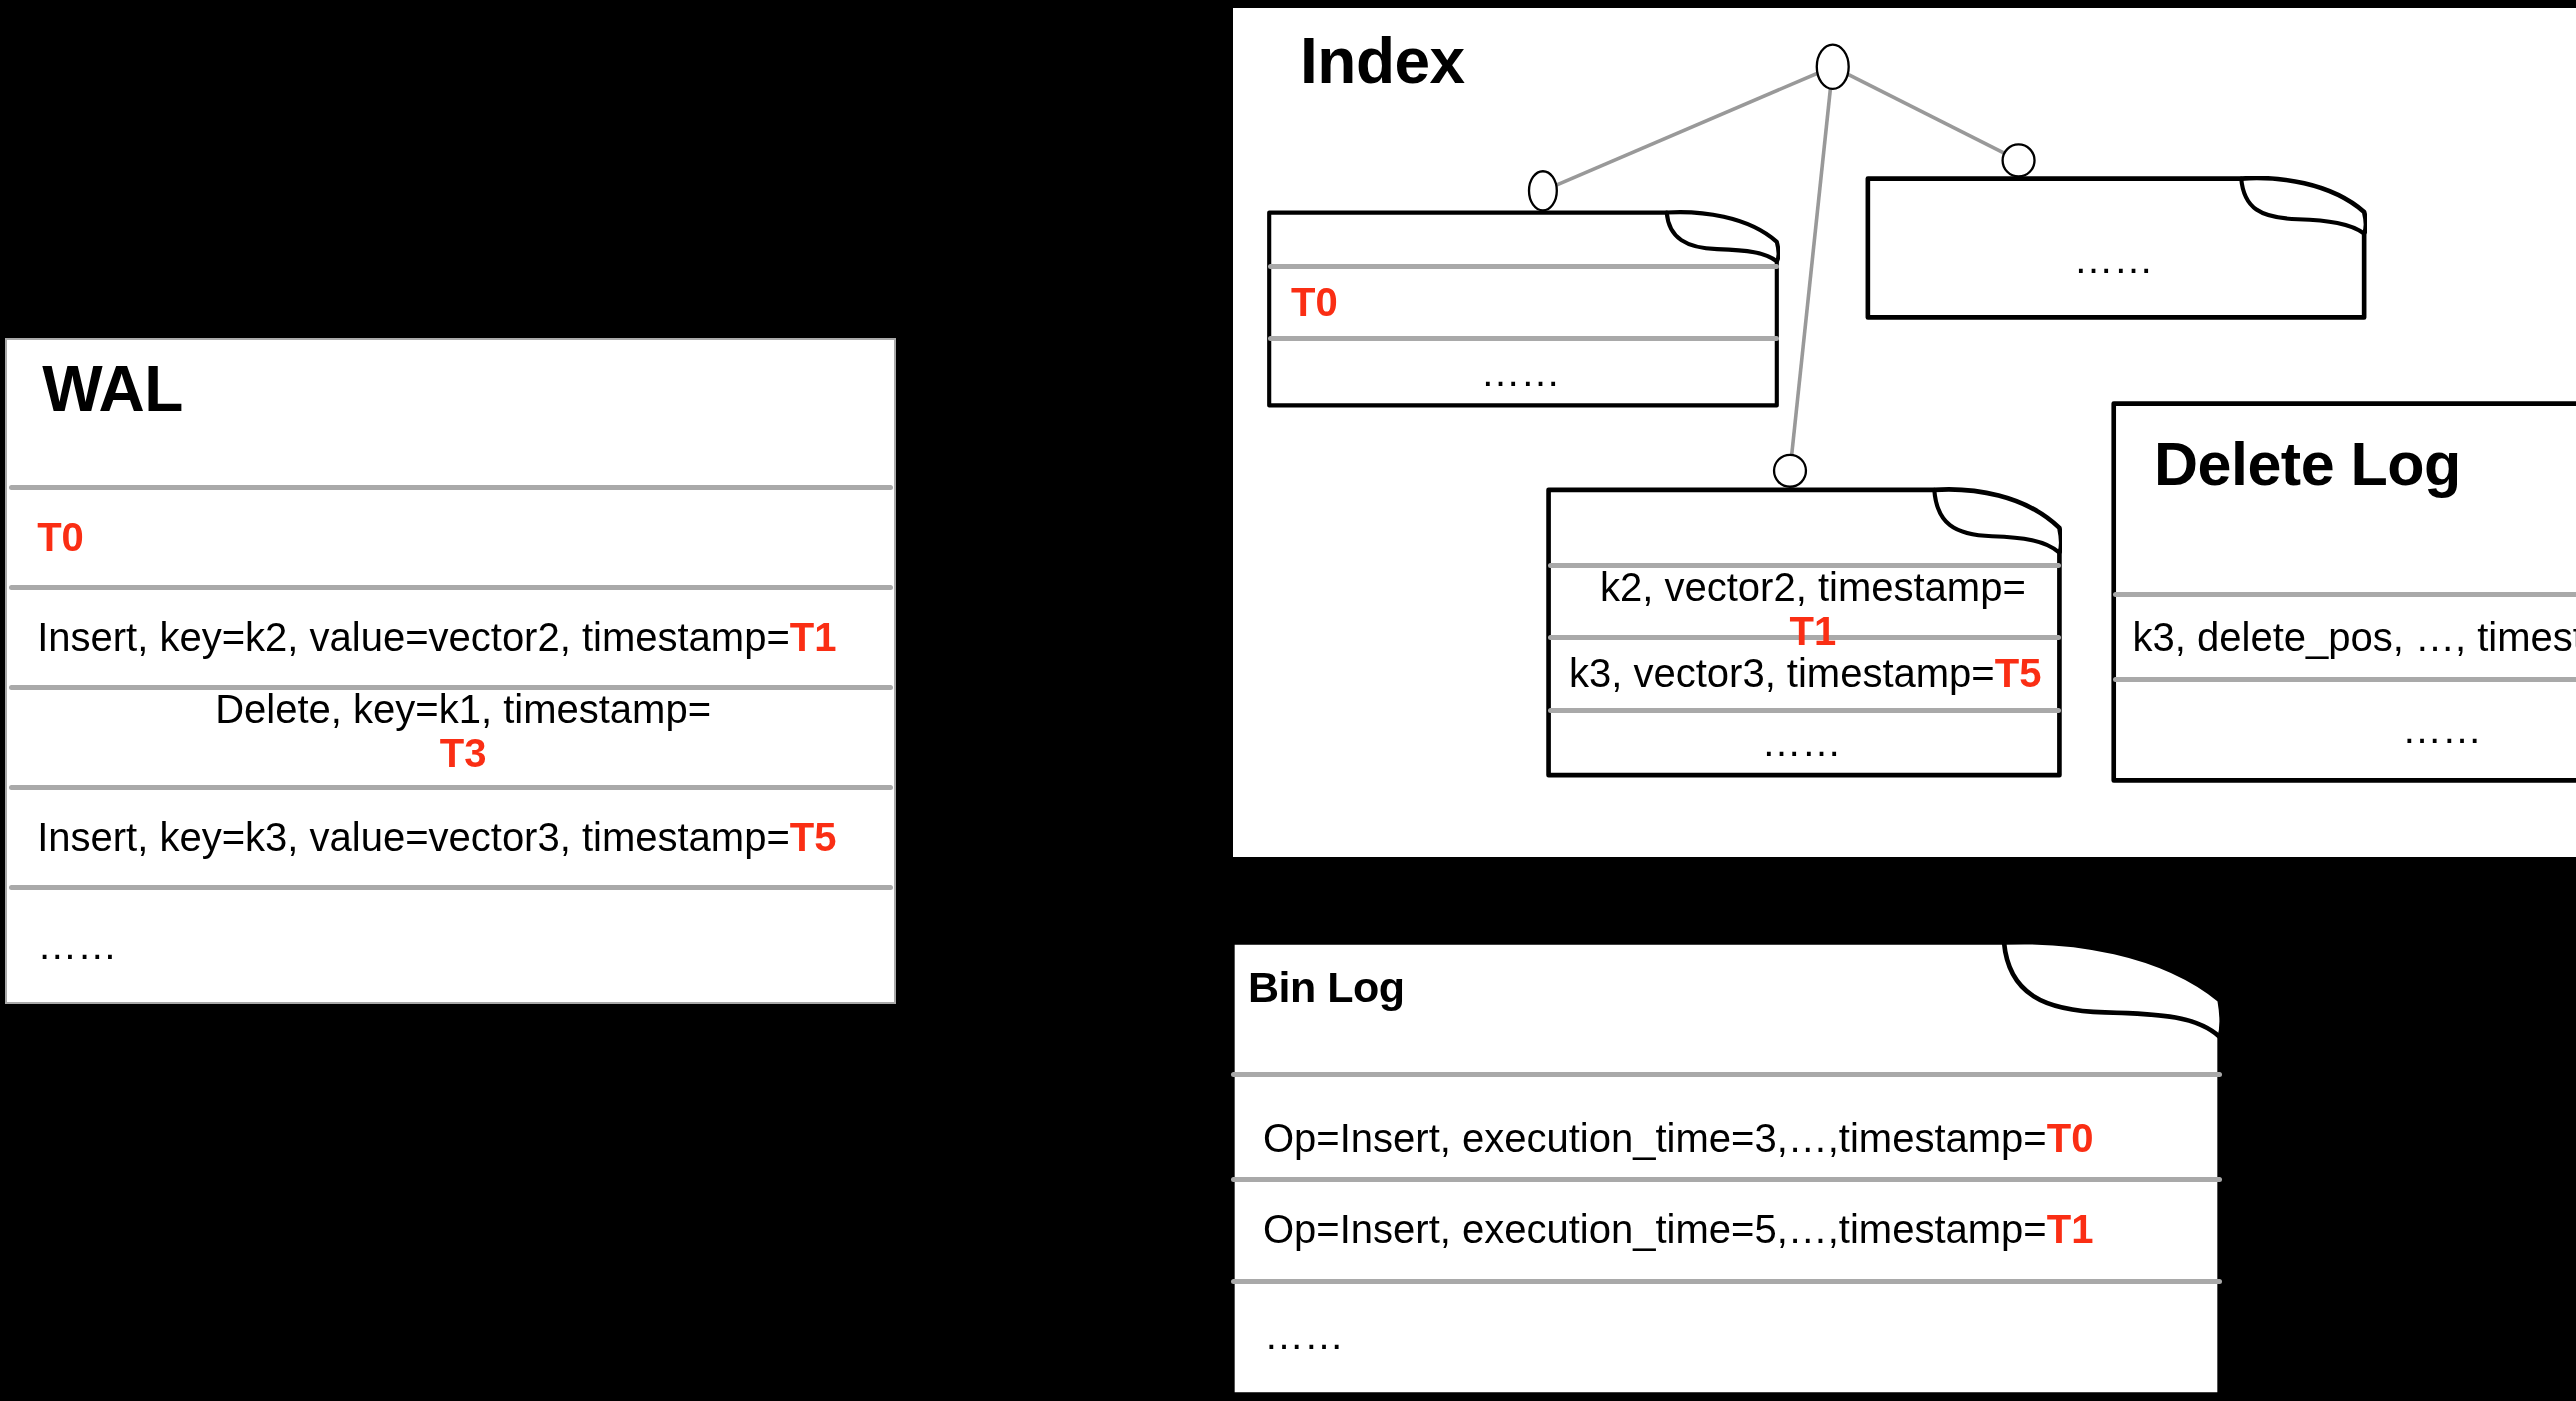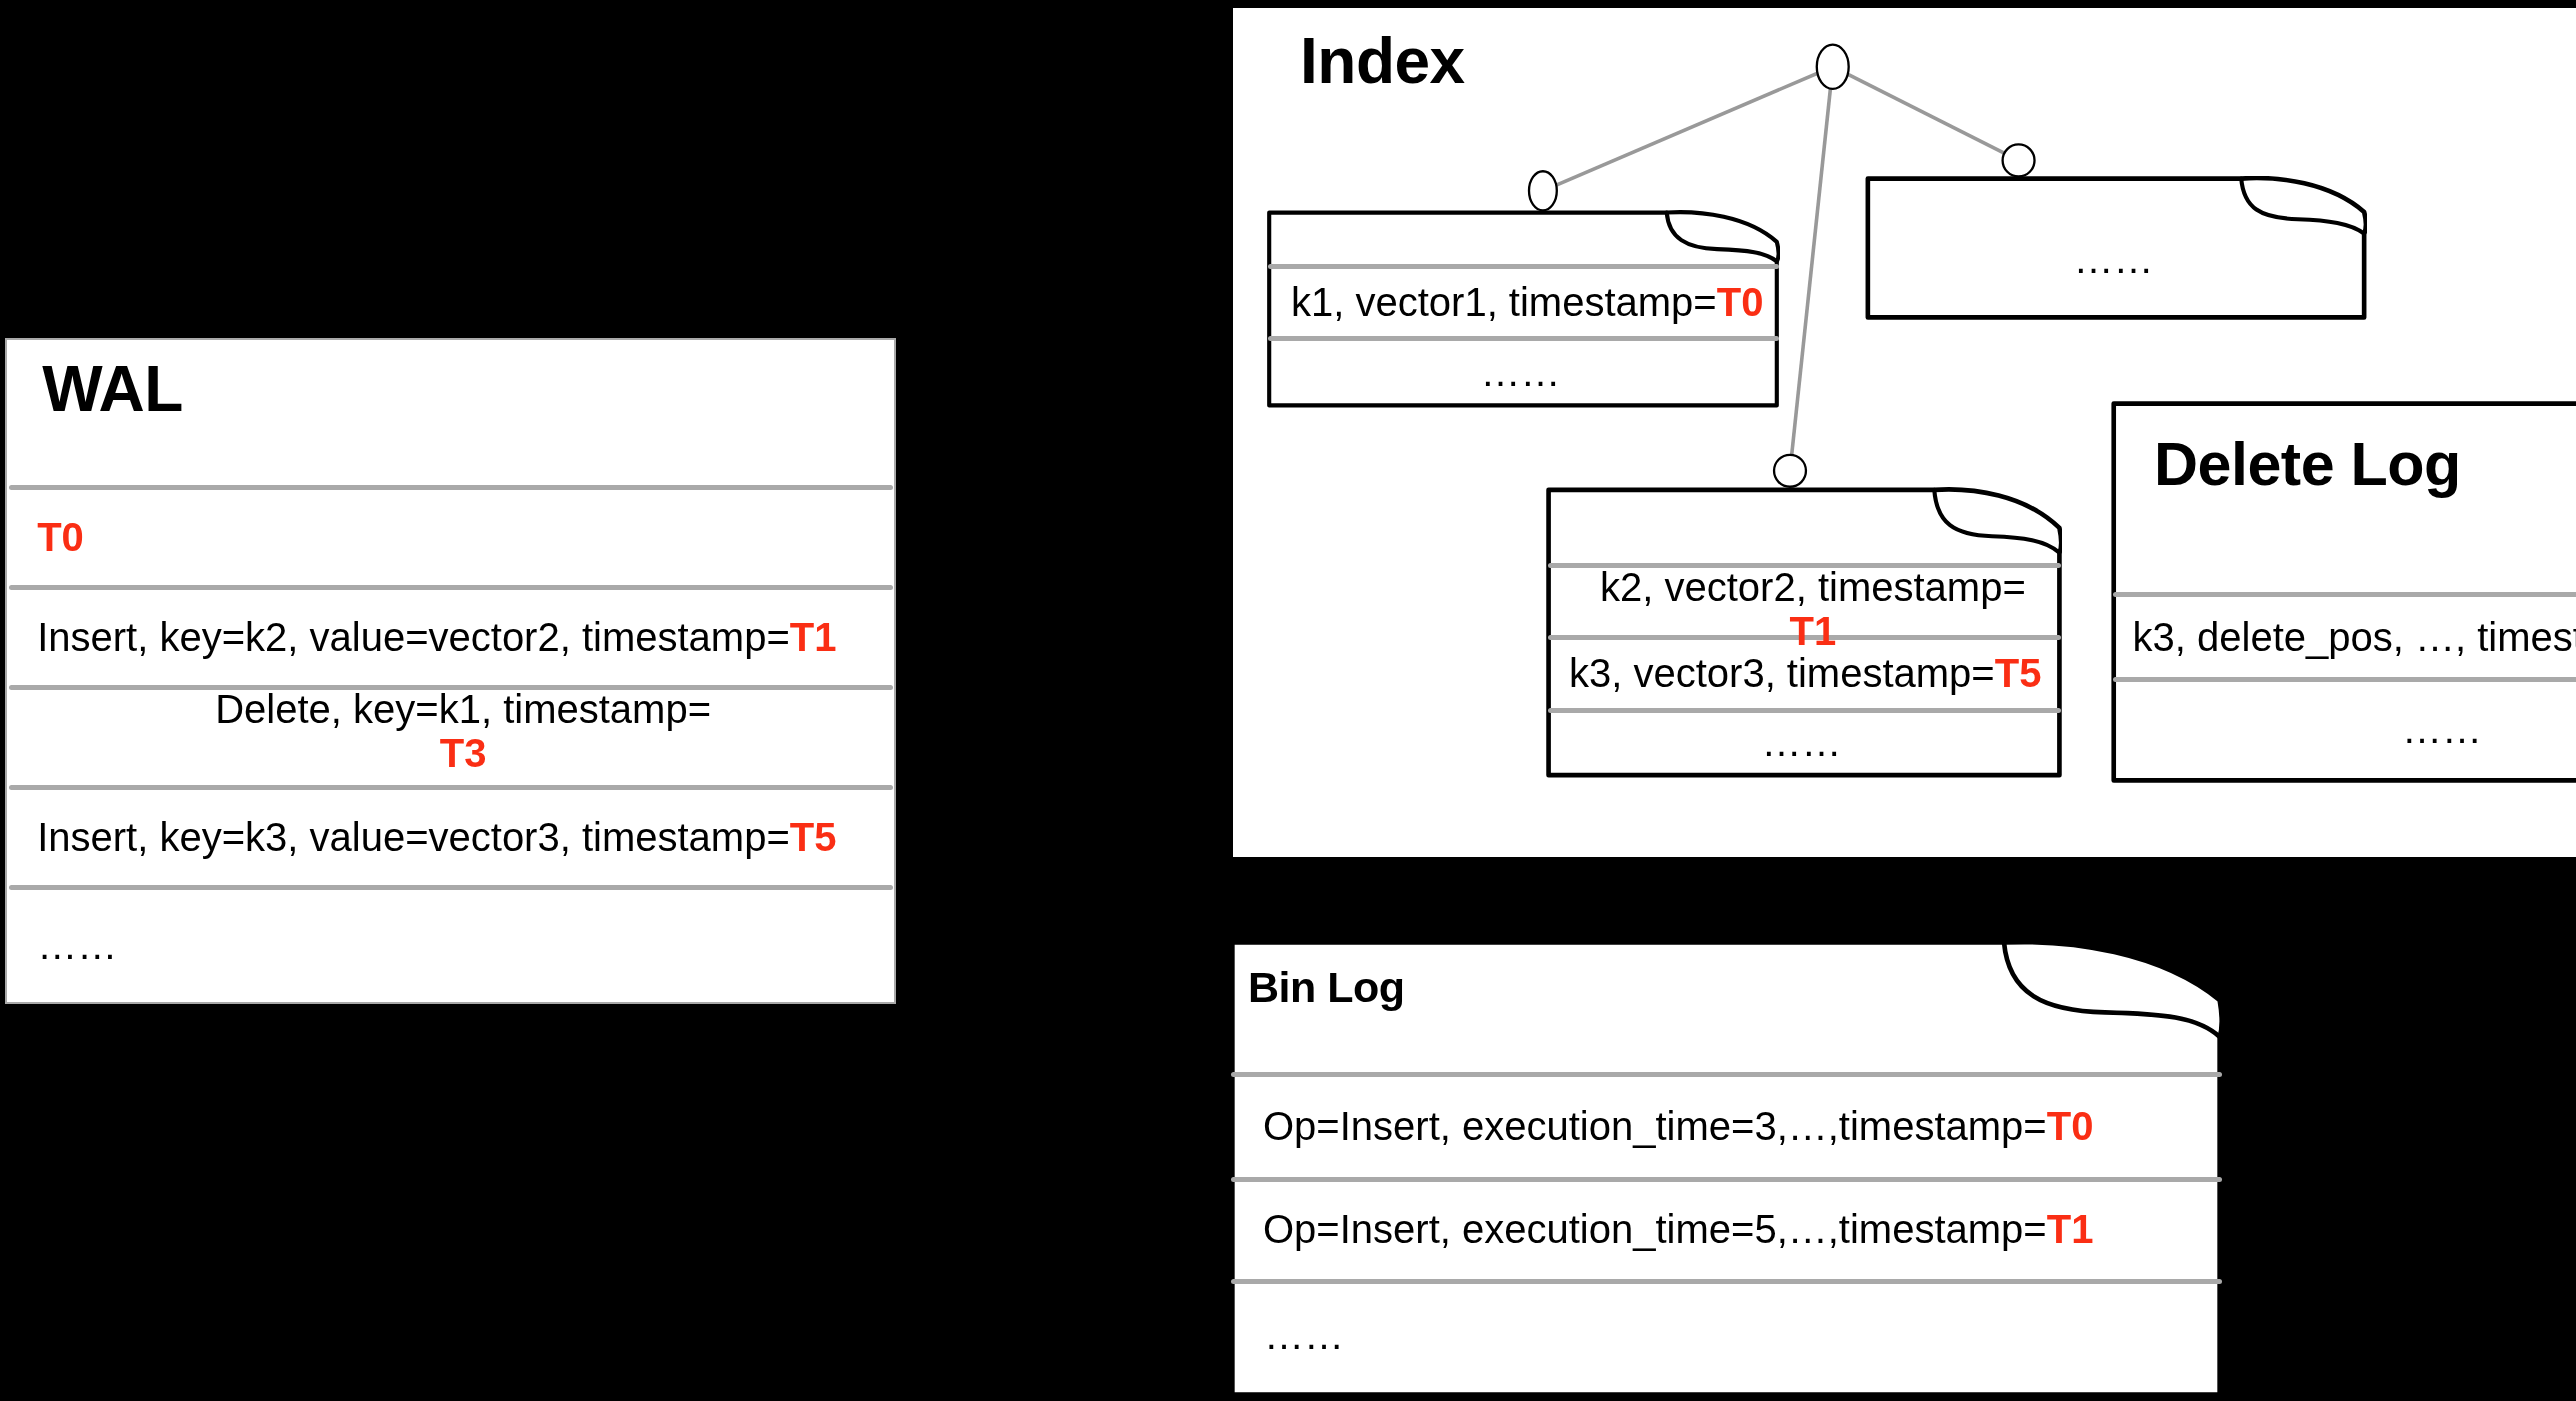--- a/index.html
+++ b/index.html
@@ -69,21 +69,20 @@
   </svg>
 
   <div class="doc" style="left:1266px;top:210px;width:514px;height:198px;">
     <svg class="shape" width="514" height="198" viewBox="0 0 997 385">
       <path class="page" stroke-width="8" d="M5,5 L778,5 C844,1 936,12 992,62 Q999,88 992,100 L992,380 L5,380 Z"></path>
       <path class="flap" stroke-width="8" d="M778,5 C782,55 817,74 876,76 C935,78 970,82 992,100"></path>
     </svg>
     <div class="sep" style="top:54px;"></div>
     <div class="sep" style="top:126px;"></div>
     <div class="row" style="top:56px;height:72px;padding-left:25px;">
-      <span>k1, vector1, timestamp=</span>
         <span class="ts">T0</span>
     </div>
     <div class="row centered" style="top:128px;height:68px;">
       <span>……</span>
     </div>
   </div>
 
   <div class="doc" style="left:1546px;top:487px;width:516px;height:291px;">
     <svg class="shape" width="516" height="291" viewBox="0 0 1002 564">
       <path class="page" stroke-width="9" d="M5,5 L754,5 C829,0 931,15 997,79 Q1004,112 997,127 L997,559 L5,559 Z"></path>
@@ -133,21 +132,21 @@
 
   <div class="doc" style="left:1229px;top:939px;width:994px;height:459px;">
     <svg class="shape" width="994" height="459" viewBox="0 0 1929 890">
       <path class="page" stroke-width="10" d="M6,6 L1504,6 C1632,0 1808,24 1923,118 Q1931,165 1923,190 L1923,884 L6,884 Z"></path>
       <path class="flap" stroke-width="9" d="M1504,6 C1513,105 1580,139 1700,142 C1810,145 1880,150 1923,190"></path>
     </svg>
     <div class="box-title" style="left:19px;top:27px;font-size:43px;text-align:center;">Bin Log</div>
     <div class="sep" style="top:133px;"></div>
     <div class="sep" style="top:238px;"></div>
     <div class="sep" style="top:340px;"></div>
-    <div class="row" style="top:135px;height:103px;padding-left:34px;text-align:center;">
+    <div class="row" style="top:147px;height:103px;padding-left:34px;text-align:center;">
       <span>Op=Insert, execution_time=3,…,timestamp=</span>
         <span class="ts">T0</span>
     </div>
     <div class="row" style="top:240px;height:99px;padding-left:34px;">
       <span>Op=Insert, execution_time=5,…,timestamp=</span>
         <span class="ts">T1</span>
     </div>
     <div class="row" style="top:342px;height:108px;padding-left:35px;">
       <span>……</span>
     </div>

